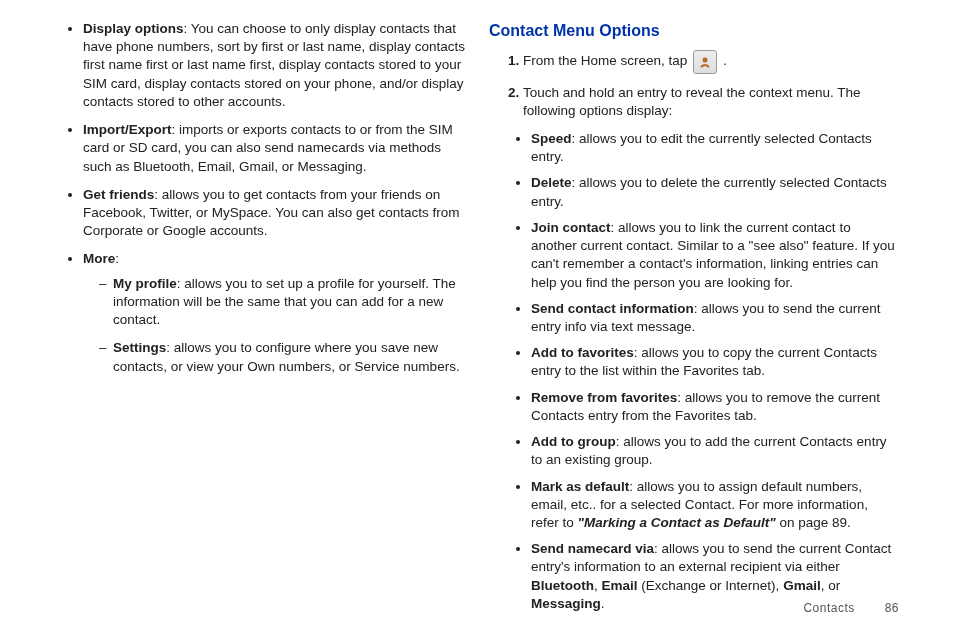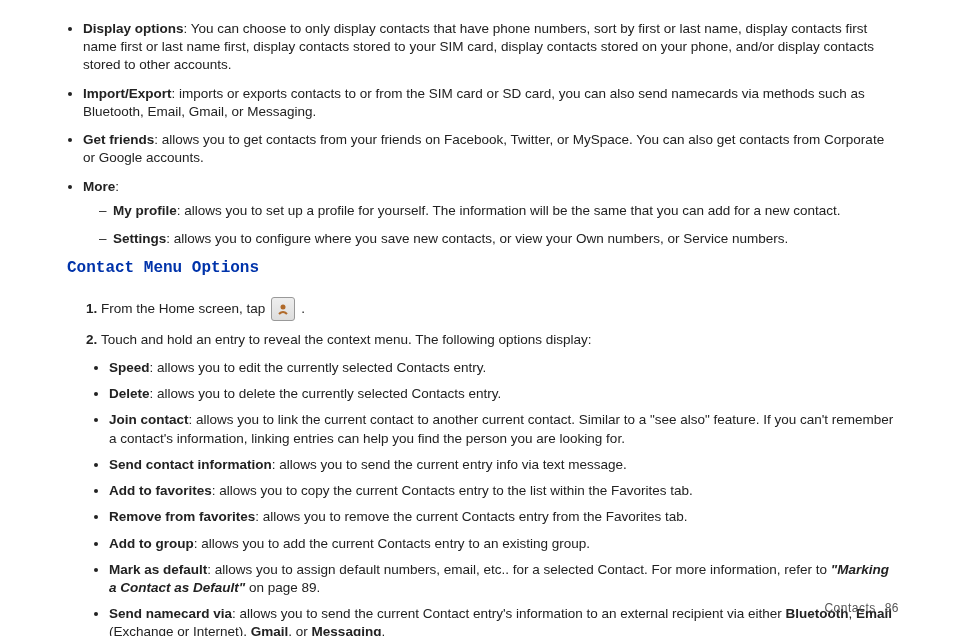--- a/index.html
+++ b/index.html
@@ -8,39 +8,38 @@
     width: 954px;
     height: 636px;
     background: #fff;
     font-family: Arial, Helvetica, sans-serif;
     font-size: 13.5px;
     color: #222;
     line-height: 1.35;
   }
   .page {
     display: flex;
-    flex-direction: column;
     padding: 20px 55px 10px 55px;
     box-sizing: border-box;
     height: 600px;
   }
   .col {
     flex: 1;
     padding: 0 12px;
     box-sizing: border-box;
   }
   .col.left  { padding-left: 0; }
   .col.right { padding-right: 0; }
 
   h2.blue {
     margin: 0 0 8px 0;
     font-size: 16px;
     font-weight: bold;
     color: #0033aa;
-    font-family: Liberation Mono, monospace;
+    font-family: Liberation Sans, sans-serif;
   }
 
   ul.b1 {
     list-style: disc;
     margin: 0;
     padding-left: 28px;
   }
   ul.b1 > li {
     margin-bottom: 10px;
   }
@@ -64,21 +63,21 @@
   }
   ul.dash > li::before {
     content: "–";
     position: absolute;
     left: 0;
     top: 0;
   }
 
   ol.num {
     list-style: decimal;
-    margin: 17px 0 6px 0;
+    margin: 8px 0 6px 0;
     padding-left: 34px;
     font-family: Arial, sans-serif;
   }
   ol.num > li { margin-bottom: 10px; }
   ol.num > li::marker { font-weight: bold; }
 
   .step-line {
     display: flex;
     align-items: center;
     flex-wrap: wrap;
@@ -101,21 +100,21 @@
   i { font-style: italic; }
 
   .footer {
     position: relative;
     padding: 0 55px 10px 0;
     text-align: right;
     font-size: 12px;
     color: #555;
     letter-spacing: 0.5px;
   }
-  .footer .pg { margin-left: 5px; }
+  .footer .pg { margin-left: 26px; }
 </style>
 </head>
 <body>
 
 <div class="page">
 
   <div class="col left">
     <ul class="b1">
       <li>
         <b>Display options</b><span>: You can choose to only display contacts that have phone numbers, sort by first or last name, display contacts first name first or last name first, display contacts stored to your SIM card, display contacts stored on your phone, and/or display contacts stored to other accounts.</span>

